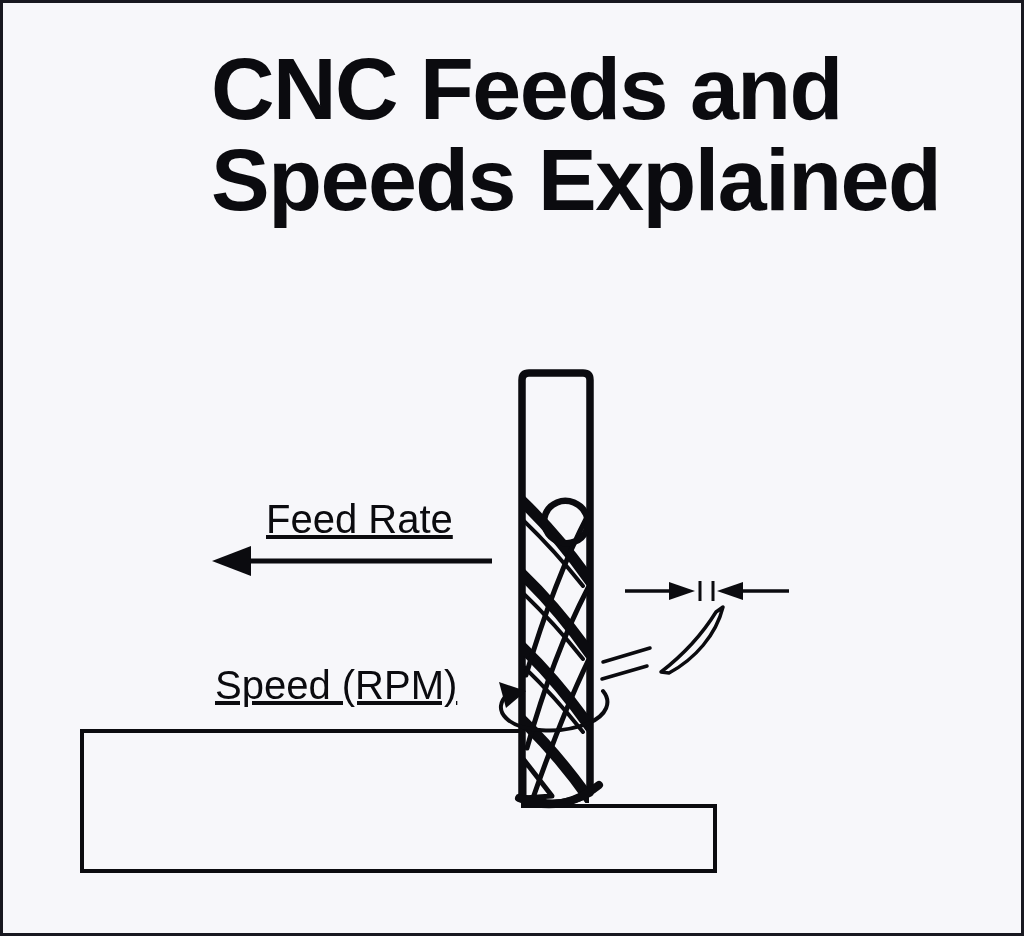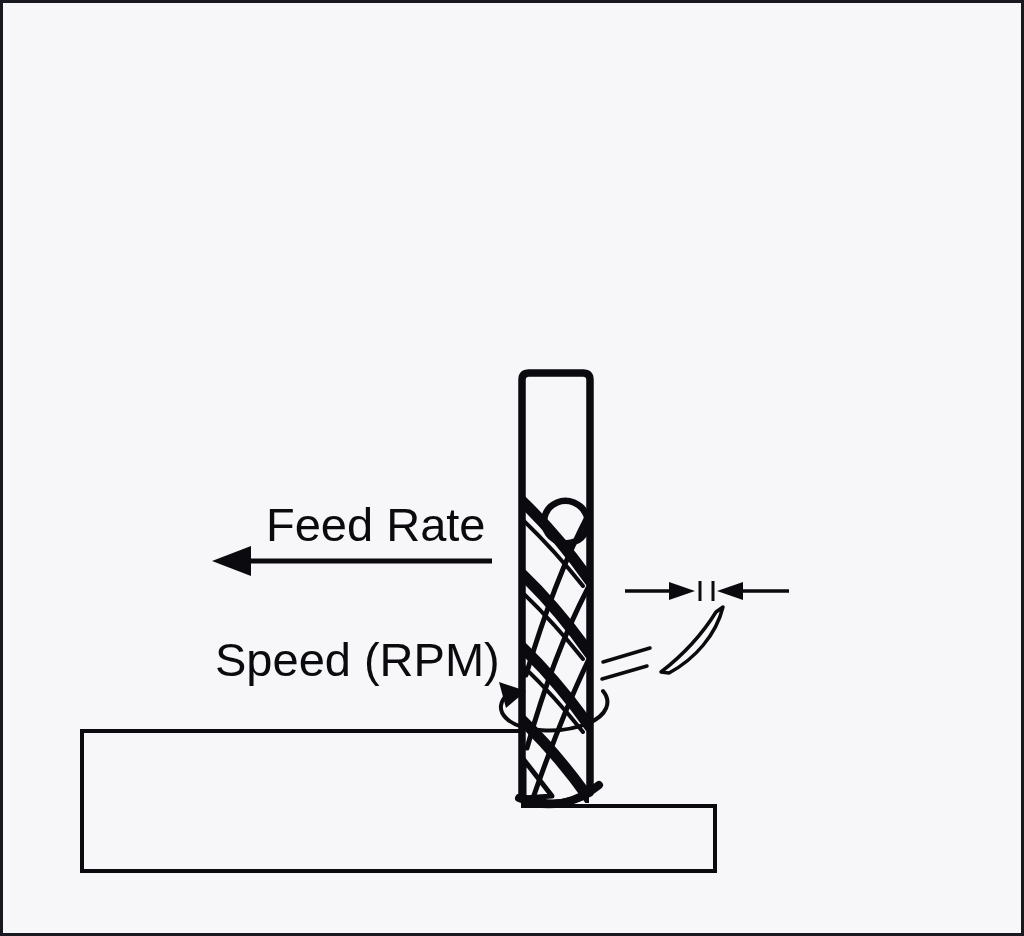--- a/index.html
+++ b/index.html
@@ -27,35 +27,40 @@
     line-height:91px;
     font-weight:700;
     letter-spacing:-1.5px;
     color:var(--ink);
   }
   .diagram-svg{
     position:absolute;left:0;top:0;
   }
   .label{
     position:absolute;
-    font-size:47px;
+    font-size:40px;
     font-weight:400;
     color:var(--ink);
     letter-spacing:0px;
     white-space:nowrap;
+    text-decoration:underline;
   }
   .label.feed-rate{left:263px;top:494px;}
   .label.chip-load{left:607px;top:514px;}
-  .label.speed-rpm{left:212px;top:629px;}
+  .label.speed-rpm{left:212px;top:660px;}
 </style>
 </head>
 <body>
 
 <div class="frame">
 
+  <div class="title">
+    <div>CNC Feeds and</div>
+    <div>Speeds Explained</div>
+  </div>
 
   <svg class="diagram-svg" width="1024" height="936" viewBox="0 0 1024 936">
     <defs>
       <clipPath id="fluteClip">
         <rect x="520" y="372" width="66" height="428"></rect>
       </clipPath>
     </defs>
 
     <path d="M 79,728 H 520 V 803 H 712 V 868 H 79 Z" fill="none" stroke="var(--ink)" stroke-width="4" stroke-linejoin="miter"></path>
 

